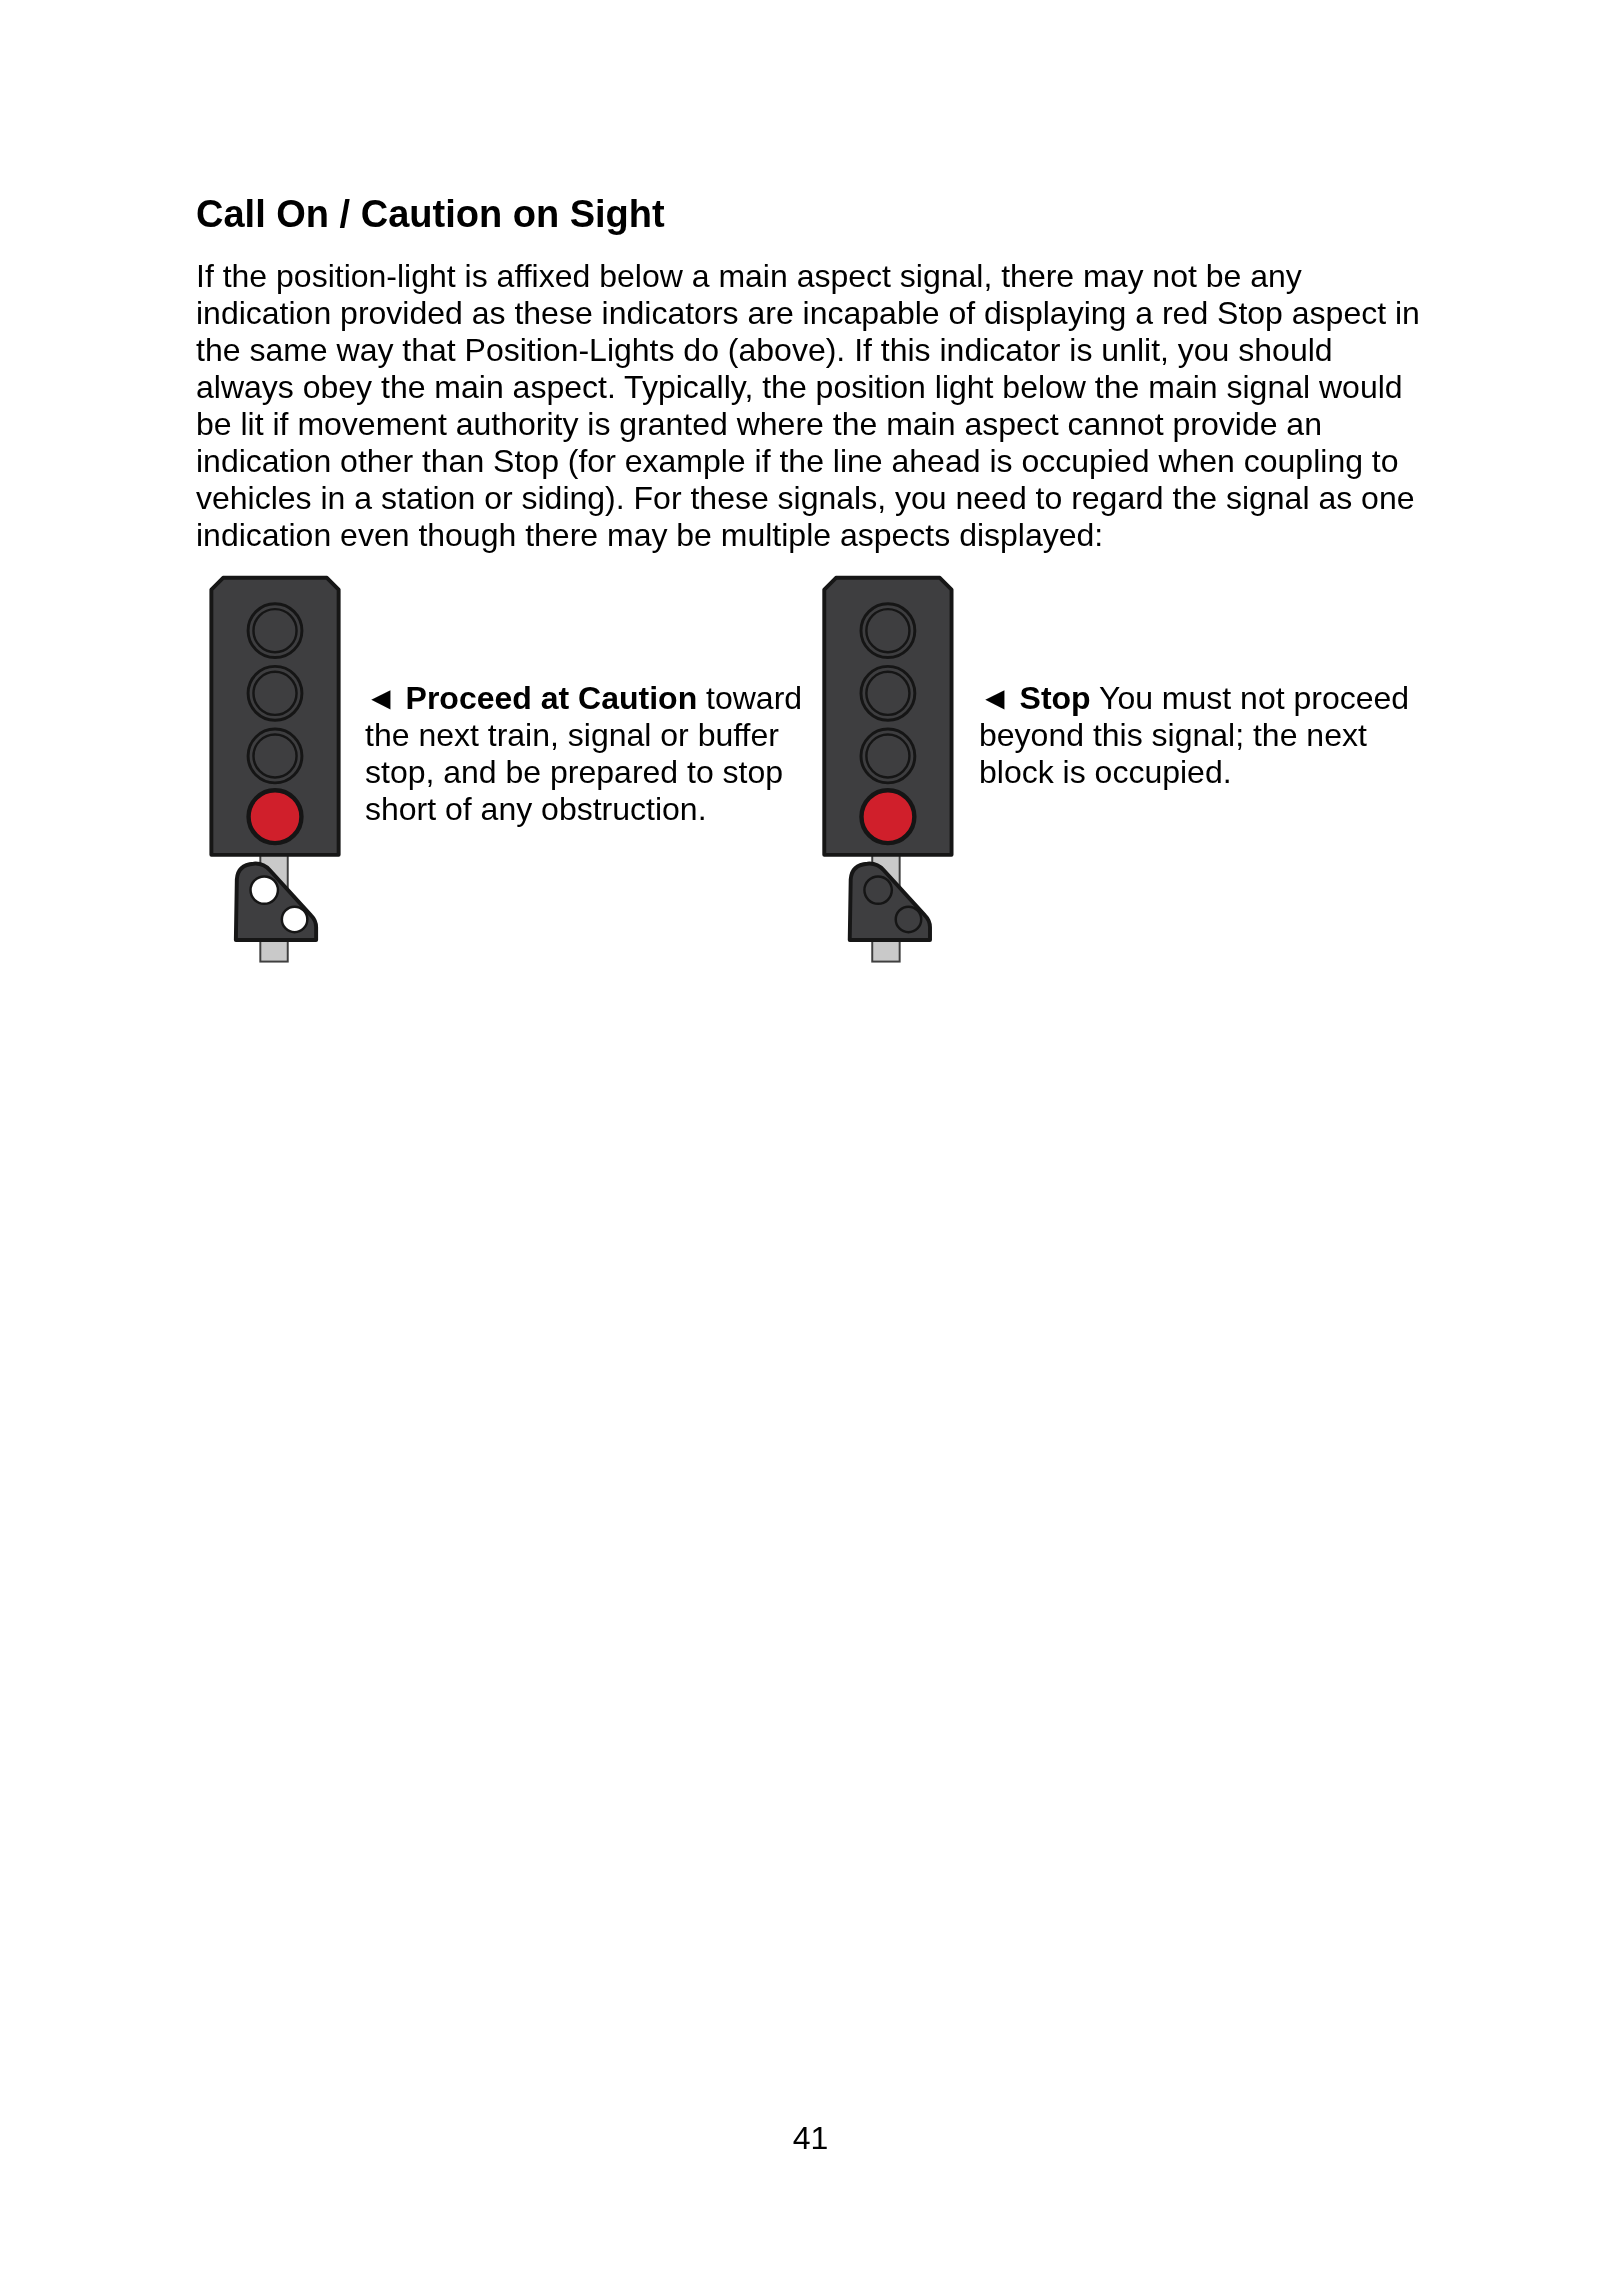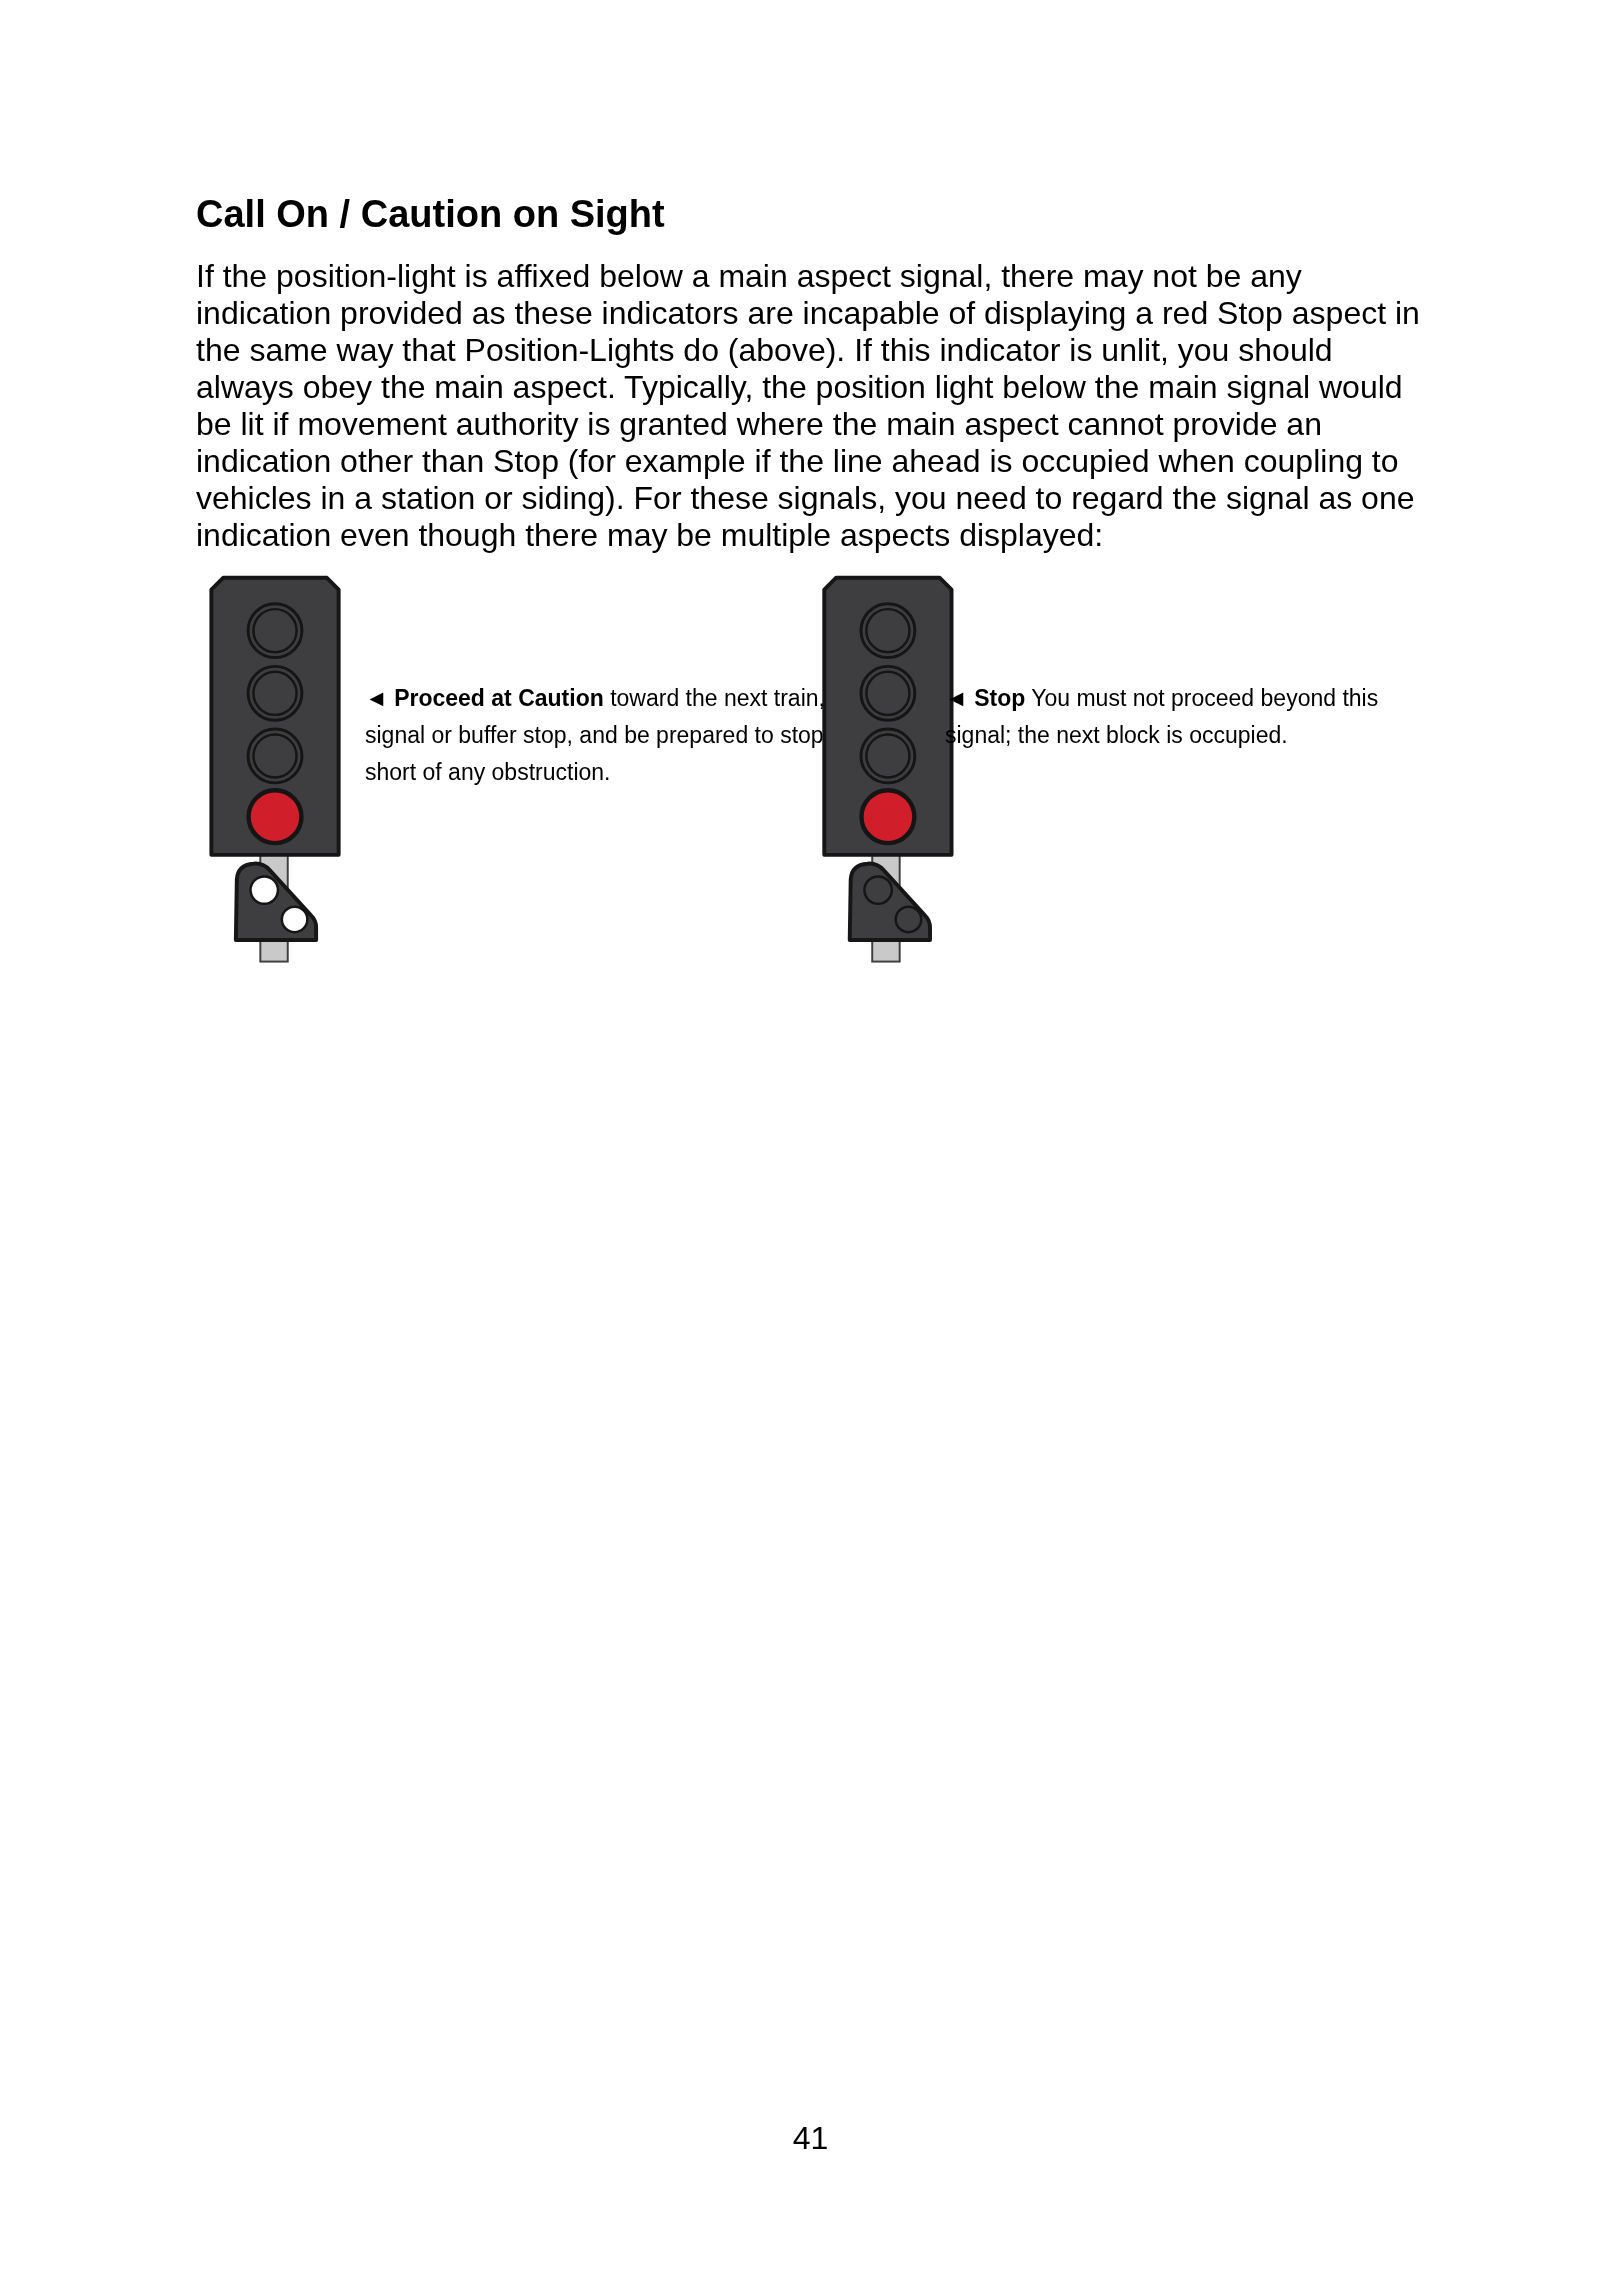--- a/index.html
+++ b/index.html
@@ -20,24 +20,24 @@
     position:absolute;left:196px;top:258px;width:1237px;
     font-size:32px;line-height:37px;
     text-align:left;
   }
   .figure{
     position:absolute;left:196px;top:568px;width:1235px;height:421px;
   }
   .figure svg{display:block;width:1235px;height:421px;}
   .caption{
     position:absolute;top:680px;width:461px;
-    font-size:23px;line-height:37px;
+    font-size:32px;line-height:37px;
   }
   .caption-left{left:365px;}
-  .caption-right{left:945px;}
+  .caption-right{left:979px;}
   .caption .b{font-weight:bold;}
   .page-number{
     position:absolute;left:0;top:2120px;width:1621px;
     text-align:center;font-size:32px;line-height:37px;
   }
 </style>
 </head>
 <body>
 
 <div class="page">

